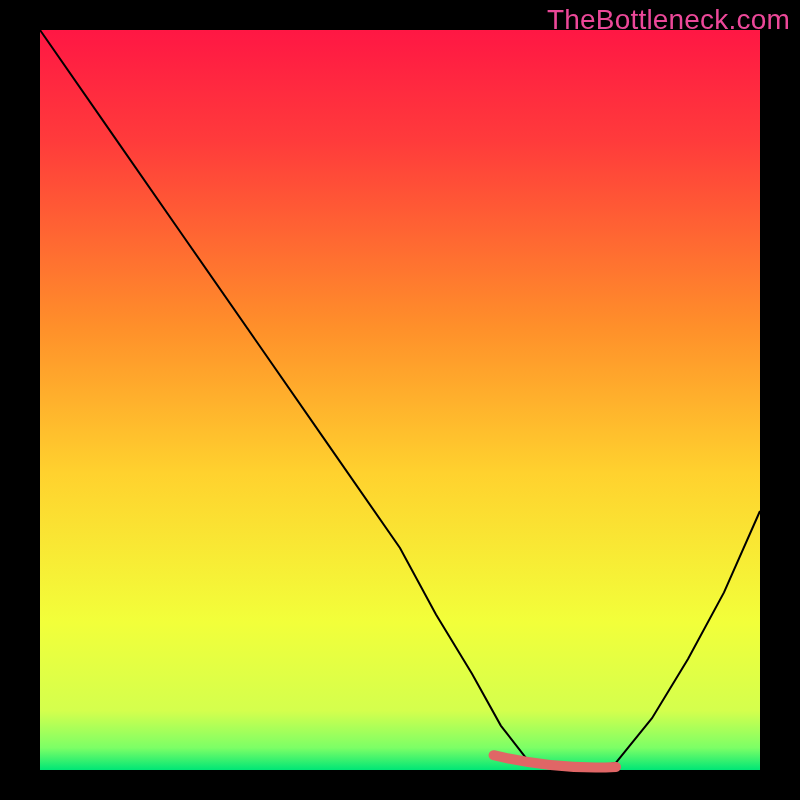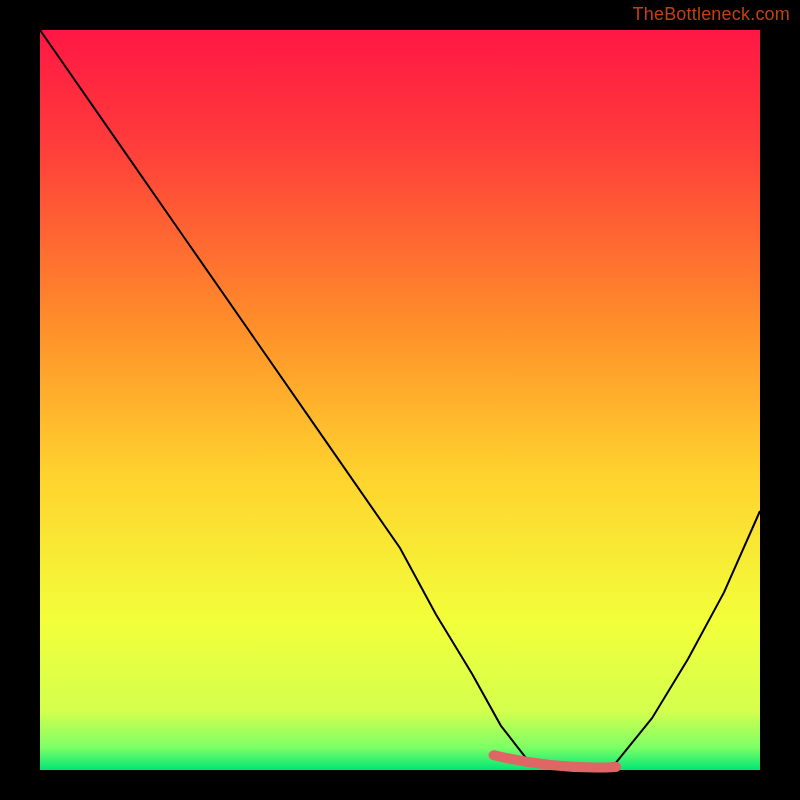--- a/index.html
+++ b/index.html
@@ -12,23 +12,23 @@
   }
   .container {
     position: relative;
     width: 800px;
     height: 800px;
   }
   .watermark {
     position: absolute;
     top: 4px;
     right: 10px;
-    color: #c2410c;
+    color: #ec4899;
     font-family: Arial, Helvetica, sans-serif;
-    font-size: 18px;
+    font-size: 28px;
     font-weight: 500;
     z-index: 10;
     letter-spacing: 0.2px;
   }
   svg.chart {
     position: absolute;
     top: 0;
     left: 0;
   }
 </style>

